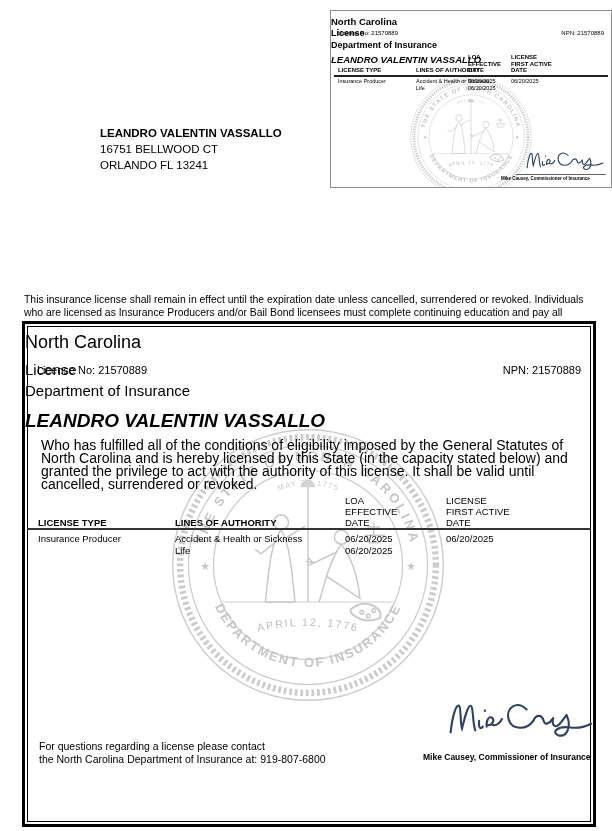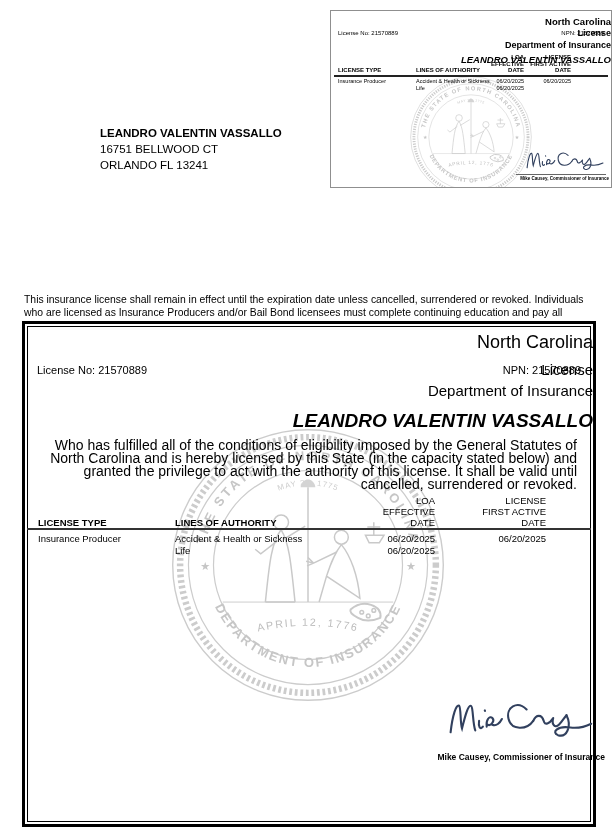--- a/index.html
+++ b/index.html
@@ -1,19 +1,19 @@
 <!DOCTYPE html>
 <html><head>
 <meta charset="utf-8">
 <style>
   html,body{margin:0;padding:0;}
   body{width:612px;height:831px;background:#ffffff;position:relative;overflow:hidden;
        font-family:"Liberation Sans", sans-serif;color:#000;}
   .abs{position:absolute;}
-  .ctr{text-align:right;}
+  .ctr{text-align:left;}
   .pre{white-space:pre-line;}
 
   
   .mini-card{left:330px;top:10px;width:280px;height:176px;border:1px solid #8f8f8f;
              overflow:hidden;background:#fff;}
   .mini-card .t1{left:0;right:0;top:5px;font-size:9.5px;font-weight:bold;}
   .mini-card .t2{left:0;right:0;top:17px;font-size:9px;font-weight:bold;}
   .mini-card .t3{left:0;right:0;top:29px;font-size:9px;font-weight:bold;}
   .mini-card .lic-no{left:7px;top:19px;font-size:6px;}
   .mini-card .npn{right:7px;top:19px;font-size:6px;}
@@ -190,18 +190,22 @@
   <div class="abs v" style="left:150px;top:209px;">
     <span class="blk">Accident &amp; Health or Sickness</span>
     <span class="blk">Life</span>
   </div>
   <div class="abs v ctr" style="left:320px;width:90px;top:209px;">
     <span class="blk">06/20/2025</span>
     <span class="blk">06/20/2025</span>
   </div>
   <div class="abs v ctr" style="left:421px;width:100px;top:209px;">06/20/2025</div>
 
+  <div class="abs contact">
+    <div>For questions regarding a license please contact</div>
+    <div>the North Carolina Department of Insurance at: 919-807-6800</div>
+  </div>
 
   <svg class="abs sig-big" width="152" height="50">
       <use href="#signature"></use>
     </svg>
   <div class="abs sigcap ctr">Mike Causey, Commissioner of Insurance</div>
 </div>
 
 </body></html>

